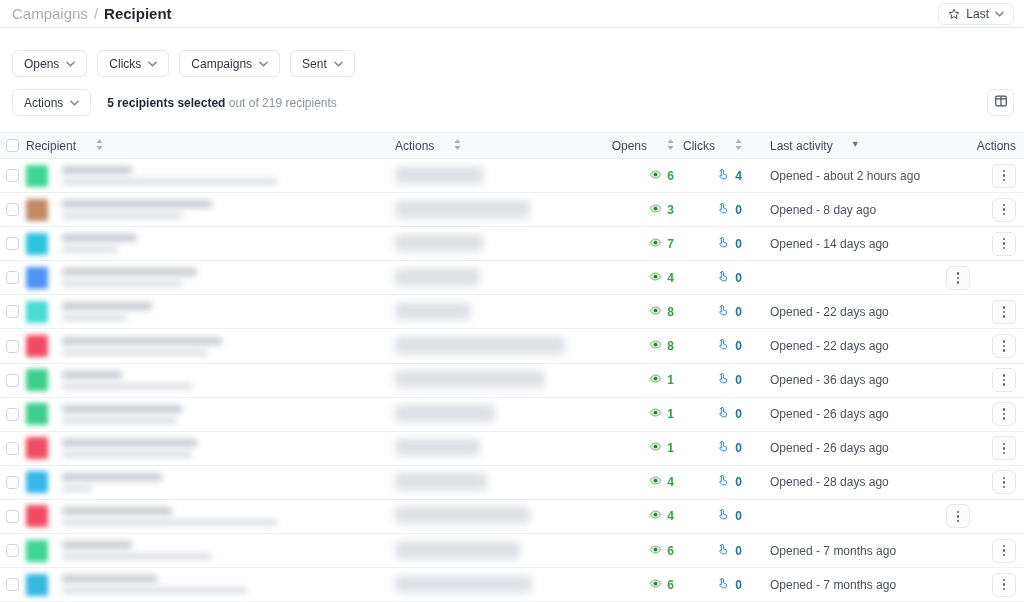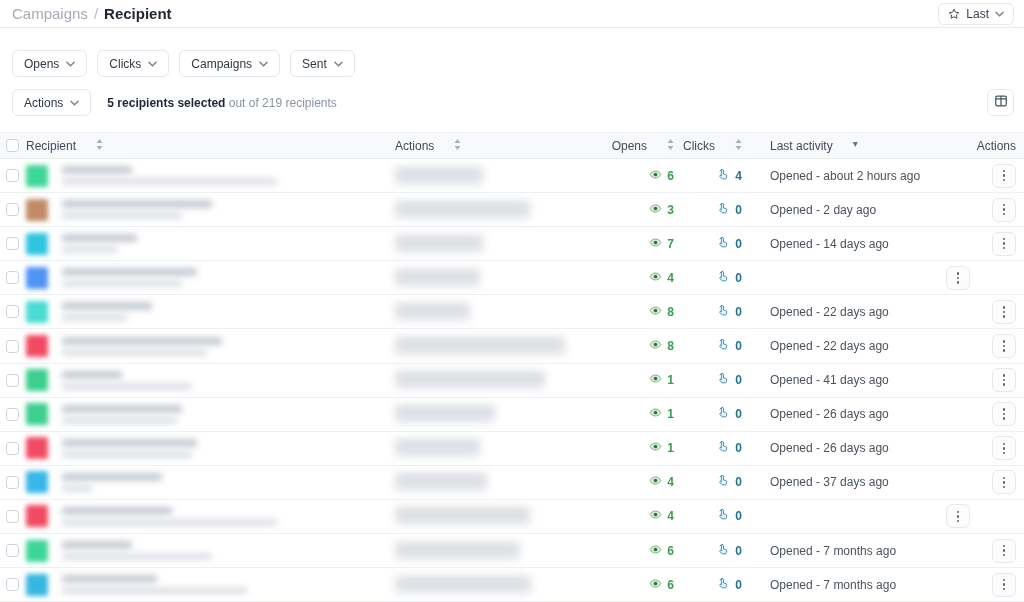--- a/index.html
+++ b/index.html
@@ -327,21 +327,21 @@
       <span>
         <svg width="13" height="13" viewBox="0 0 24 24" fill="none" stroke="#3d8fba" stroke-width="1.8" stroke-linecap="round" stroke-linejoin="round">
           <path d="M8 13V5a2 2 0 0 1 4 0v6l4.5 1.3c1 .3 1.6 1.2 1.4 2.2l-.6 3.6a2.2 2.2 0 0 1-2.2 1.9h-4.9c-.7 0-1.3-.3-1.8-.8l-3-3.4c-.6-.7-.5-1.7.2-2.2.6-.5 1.5-.4 2 .2l.4.5z" fill="#e7f3fa"></path>
           <path d="M5.5 5.5A5 5 0 0 1 10 2.6"></path>
         </svg>
       </span>
       <span class="clicks-num">0</span>
     </div>
     <div></div>
     <div class="activity-cell">
-      <span>Opened - 2 day ago</span>
+      <span>Opened - 8 day ago</span>
     </div>
     <div class="actions-cell">
       <button class="ellipsis-btn">
         <span class="dot"></span>
         <span class="dot"></span>
         <span class="dot"></span>
       </button>
     </div>
   </div>
     <div class="row grid-cols">
@@ -544,21 +544,21 @@
       <span>
         <svg width="13" height="13" viewBox="0 0 24 24" fill="none" stroke="#3d8fba" stroke-width="1.8" stroke-linecap="round" stroke-linejoin="round">
           <path d="M8 13V5a2 2 0 0 1 4 0v6l4.5 1.3c1 .3 1.6 1.2 1.4 2.2l-.6 3.6a2.2 2.2 0 0 1-2.2 1.9h-4.9c-.7 0-1.3-.3-1.8-.8l-3-3.4c-.6-.7-.5-1.7.2-2.2.6-.5 1.5-.4 2 .2l.4.5z" fill="#e7f3fa"></path>
           <path d="M5.5 5.5A5 5 0 0 1 10 2.6"></path>
         </svg>
       </span>
       <span class="clicks-num">0</span>
     </div>
     <div></div>
     <div class="activity-cell">
-      <span>Opened - 41 days ago</span>
+      <span>Opened - 36 days ago</span>
     </div>
     <div class="actions-cell">
       <button class="ellipsis-btn">
         <span class="dot"></span>
         <span class="dot"></span>
         <span class="dot"></span>
       </button>
     </div>
   </div>
     <div class="row grid-cols">
@@ -676,21 +676,21 @@
       <span>
         <svg width="13" height="13" viewBox="0 0 24 24" fill="none" stroke="#3d8fba" stroke-width="1.8" stroke-linecap="round" stroke-linejoin="round">
           <path d="M8 13V5a2 2 0 0 1 4 0v6l4.5 1.3c1 .3 1.6 1.2 1.4 2.2l-.6 3.6a2.2 2.2 0 0 1-2.2 1.9h-4.9c-.7 0-1.3-.3-1.8-.8l-3-3.4c-.6-.7-.5-1.7.2-2.2.6-.5 1.5-.4 2 .2l.4.5z" fill="#e7f3fa"></path>
           <path d="M5.5 5.5A5 5 0 0 1 10 2.6"></path>
         </svg>
       </span>
       <span class="clicks-num">0</span>
     </div>
     <div></div>
     <div class="activity-cell">
-      <span>Opened - 37 days ago</span>
+      <span>Opened - 28 days ago</span>
     </div>
     <div class="actions-cell">
       <button class="ellipsis-btn">
         <span class="dot"></span>
         <span class="dot"></span>
         <span class="dot"></span>
       </button>
     </div>
   </div>
     <div class="row grid-cols">

